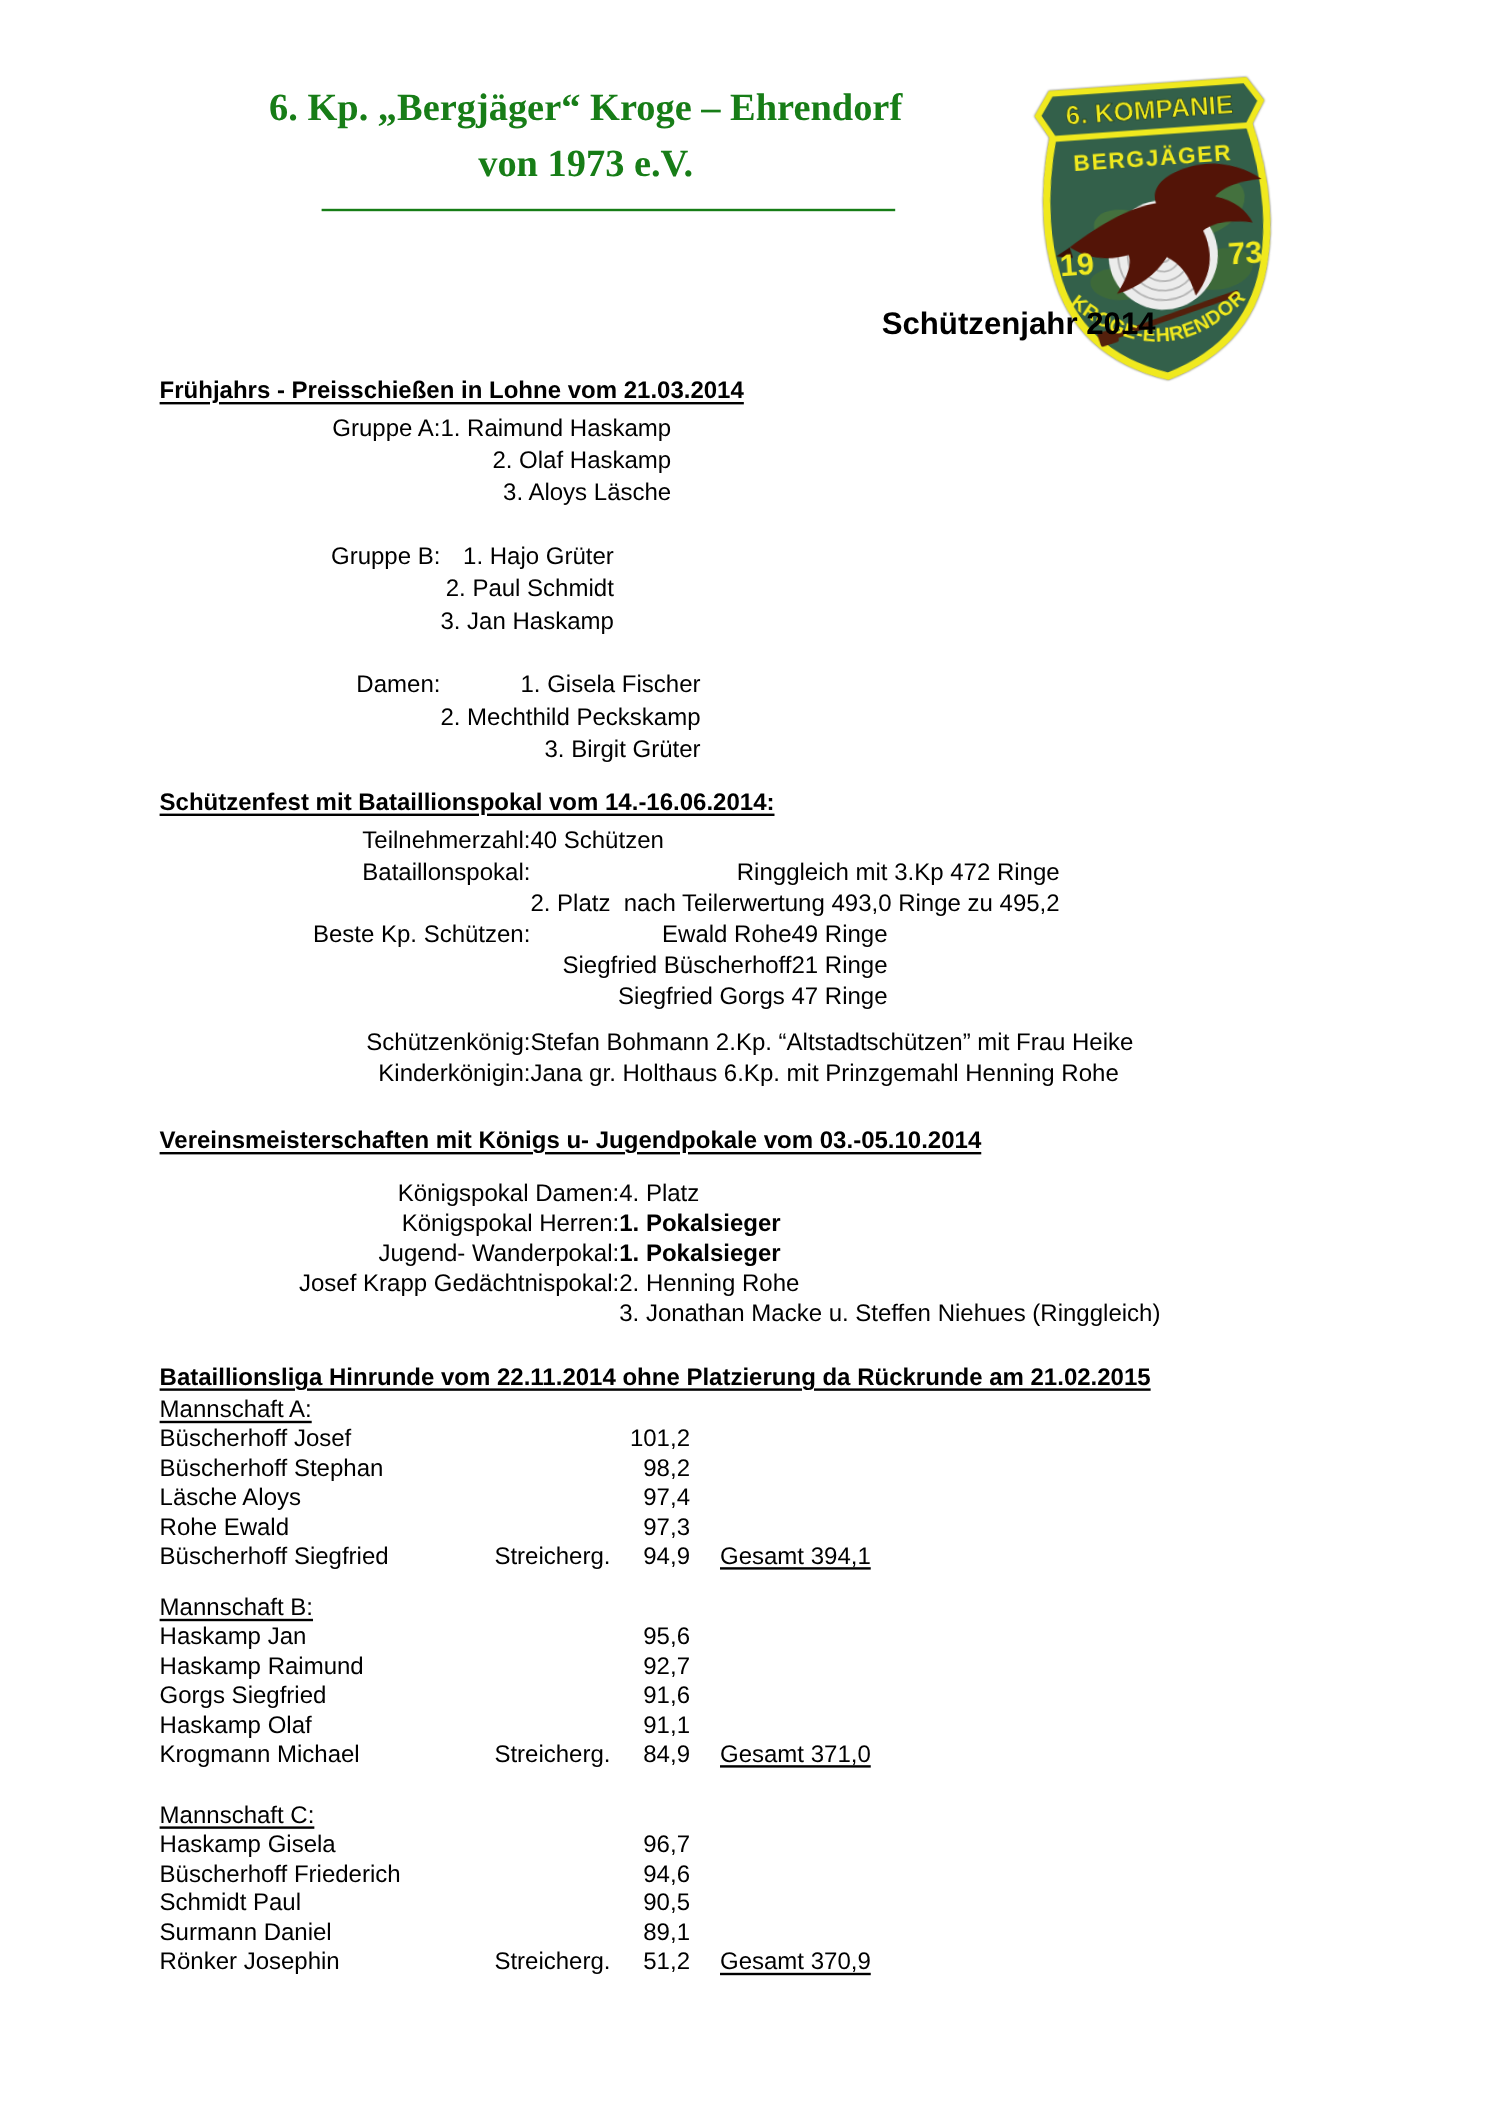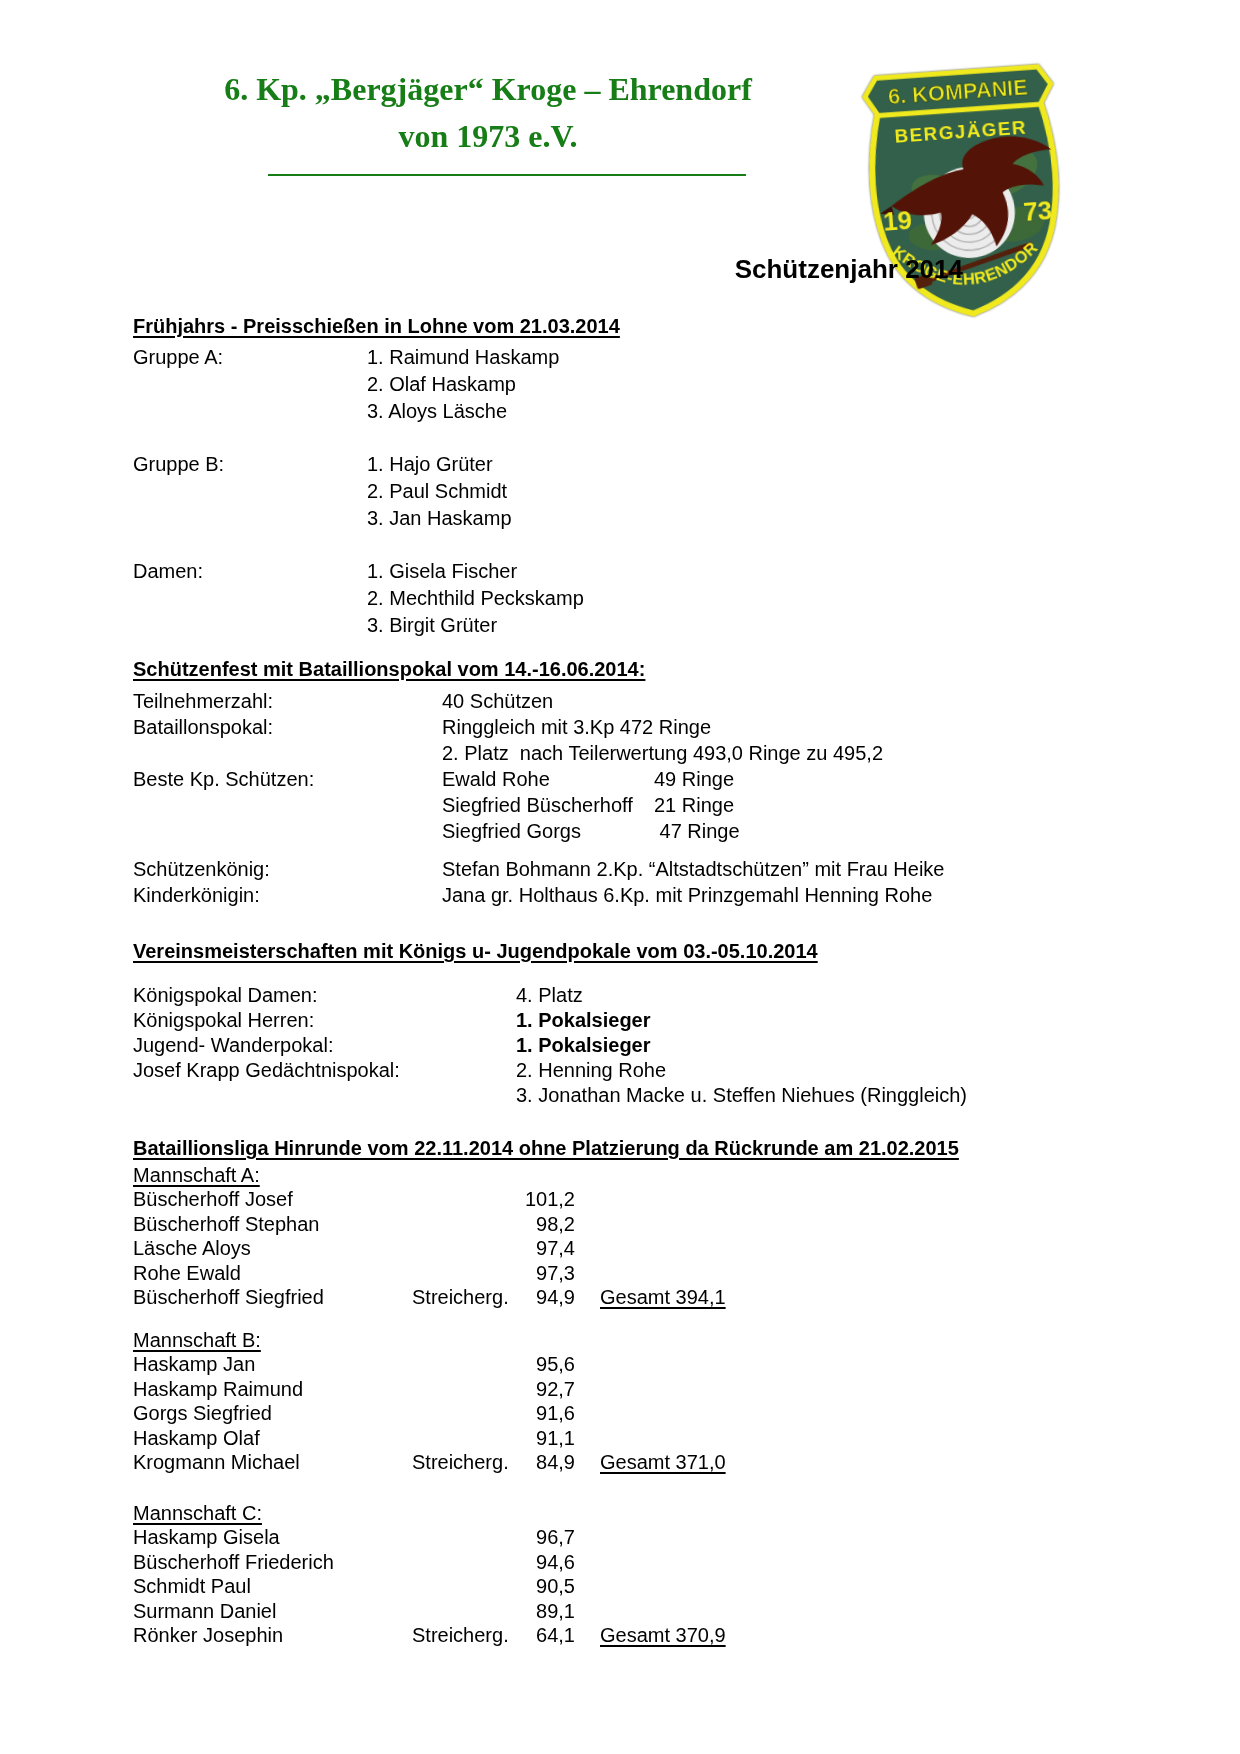--- a/index.html
+++ b/index.html
@@ -29,21 +29,21 @@
   }
   
   .section{position:absolute;left:133px;right:40px;}
   .h{
     font-weight:bold;
     text-decoration:underline;
     text-decoration-thickness:2px;
     text-underline-offset:3px;
     white-space:nowrap;
   }
-  .row{display:flex;align-items:flex-start;}
+  .row{display:flex;align-items:flex-start;text-align:right;}
   .pre{white-space:pre-wrap;}
   .u{text-decoration:underline;text-underline-offset:3px;}
   .b{font-weight:bold;}
   
   .s1{top:313px;line-height:27px;}
   .s1 .h{margin-bottom:4px;}
   .s1 .group{margin-bottom:26px;}
   .lbl1{width:234px;flex-shrink:0;}
   
   .s2{top:656px;line-height:26px;}
@@ -310,19 +310,19 @@
         </div>
       <div class="trow">
           <div>Surmann Daniel</div>
           <div></div>
           <div class="score">89,1</div>
           <div class="gesamt u"></div>
         </div>
       <div class="trow">
           <div>Rönker Josephin</div>
           <div>Streicherg.</div>
-          <div class="score">64,1</div>
+          <div class="score">51,2</div>
           <div class="gesamt u">Gesamt 370,9</div>
         </div>
     </div>
   </div>
 
 </div>
 
 </body></html>

